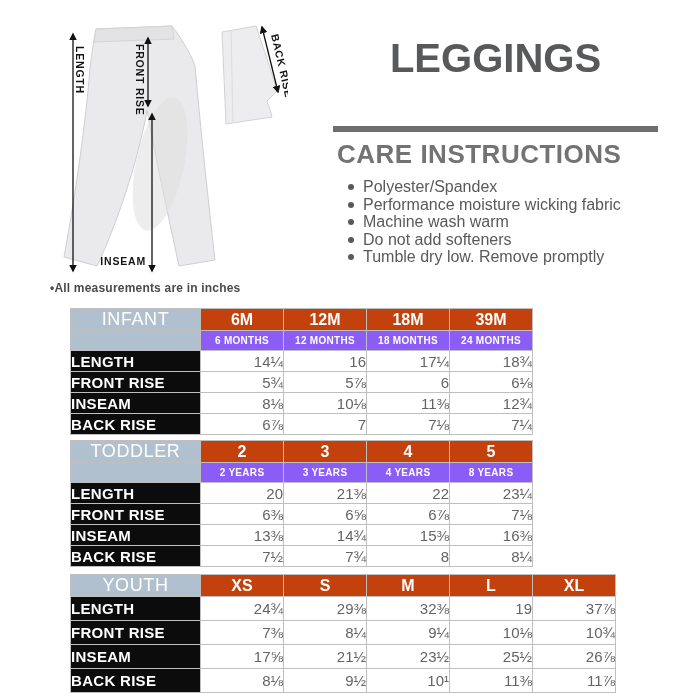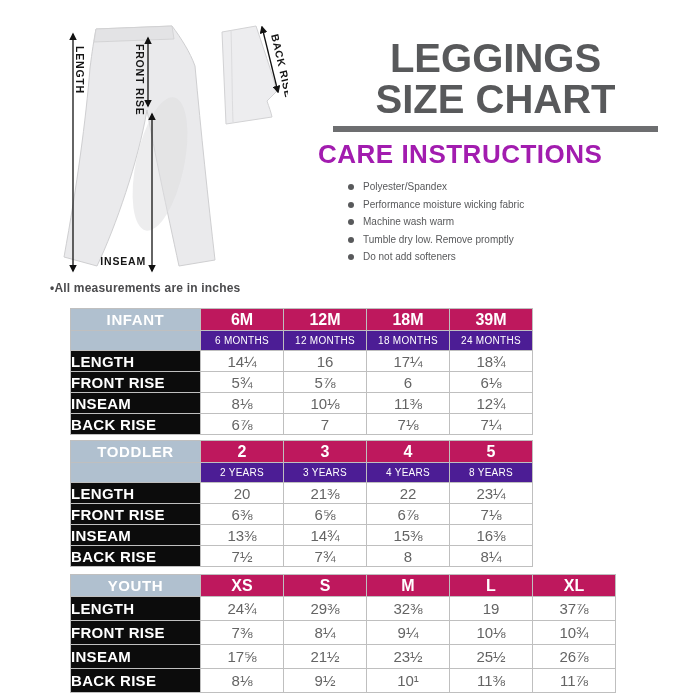--- a/index.html
+++ b/index.html
@@ -8,45 +8,45 @@
 
   
   #diagram{position:absolute;left:48px;top:14px;}
   #footnote{position:absolute;left:50px;top:281px;font-size:12px;font-weight:bold;
             color:#4b4b4d;letter-spacing:.2px;}
 
   
   #title{position:absolute;left:333px;top:38px;width:325px;text-align:center;
          font-weight:bold;font-size:40px;line-height:41px;color:#58595b;letter-spacing:0;}
   #divider{position:absolute;left:333px;top:126px;width:325px;height:6px;background:#6d6e70;}
-  #care-heading{position:absolute;left:318px;top:139px;font-size:26px;font-weight:bold;
-                color:#a21caf;letter-spacing:.5px;}
+  #care-heading{position:absolute;left:337px;top:139px;font-size:26px;font-weight:bold;
+                color:#737373;letter-spacing:.5px;}
   #care-list{position:absolute;left:348px;top:180px;margin:0;padding:0;list-style:none;}
-  #care-list li{display:flex;align-items:flex-start;margin-bottom:3px;font-size:10px;
+  #care-list li{display:flex;align-items:flex-start;margin-bottom:3px;font-size:16px;
                 line-height:14.5px;color:#58595b;}
   #care-list .dot{width:6px;height:6px;border-radius:50%;background:#58595b;
                   margin:4px 9px 0 0;flex:0 0 auto;}
 
   
   .tbl-wrap{position:absolute;left:70px;}
   #table-0{top:308px;} #table-1{top:440px;} #table-2{top:574px;}
   table.tbl{border-collapse:collapse;table-layout:fixed;}
   table.tbl th, table.tbl td{border:1px solid #bfbfbf;padding:0;}
   col.col-label{width:130px;} col.col-size{width:83px;}
   tr.r-size{height:22px;} tr.r-sub{height:20px;} tr.r-data{height:21px;}
   #table-2 tr.r-data{height:24px;}
-  th.group{background:#b0c0cf;color:#fff;font-size:15px;font-weight:bold;
+  th.group{background:#b0c0cf;color:#fff;font-size:18px;font-weight:normal;
            letter-spacing:.6px;text-align:center;}
   th.group-empty{background:#b0c0cf;border-top:1px solid #9fb0c0;}
-  th.size{background:#be185d;color:#fff;font-size:16px;font-weight:bold;text-align:center;}
-  th.sub{background:#4c1d95;color:#fff;font-size:10px;font-weight:normal;
+  th.size{background:#c2410c;color:#fff;font-size:16px;font-weight:bold;text-align:center;}
+  th.sub{background:#8b5cf6;color:#fff;font-size:10px;font-weight:bold;
          letter-spacing:.3px;text-align:center;}
   th.rowlabel{background:#0c0c0c;color:#fff;font-size:15px;font-weight:bold;
               text-align:left;padding-left:9px;letter-spacing:.3px;}
-  td.val{background:#fff;color:#646464;font-size:15px;text-align:center;}
+  td.val{background:#fff;color:#646464;font-size:15px;text-align:right;}
 
   
   .arrow-label{font-family:"Liberation Sans",sans-serif;font-weight:bold;
                font-size:10.5px;fill:#151515;letter-spacing:.8px;}
 </style>
 </head>
 <body>
 
 <div id="page">
 
@@ -85,44 +85,43 @@
     <g>
       <line x1="214" y1="13" x2="230" y2="78" stroke="#111" stroke-width="1.3" marker-start="url(#ah)" marker-end="url(#ah)"></line>
       <text class="arrow-label" transform="translate(223 21) rotate(77)">BACK RISE</text>
     </g>
   </svg>
 
   <div id="footnote">•All measurements are in inches</div>
 
   <div id="title">
     <div>LEGGINGS</div>
-    <div>SIZE CHART</div>
   </div>
   <div id="divider"></div>
   <div id="care-heading">CARE INSTRUCTIONS</div>
   <ul id="care-list">
     <li>
       <span class="dot"></span>
       <span>Polyester/Spandex</span>
     </li>
     <li>
       <span class="dot"></span>
       <span>Performance moisture wicking fabric</span>
     </li>
     <li>
       <span class="dot"></span>
       <span>Machine wash warm</span>
     </li>
     <li>
       <span class="dot"></span>
+      <span>Do not add softeners</span>
+    </li>
+    <li>
+      <span class="dot"></span>
       <span>Tumble dry low. Remove promptly</span>
-    </li>
-    <li>
-      <span class="dot"></span>
-      <span>Do not add softeners</span>
     </li>
   </ul>
 
   <div id="table-0" class="tbl-wrap">
       <table class="tbl">
         <colgroup>
           <col class="col-label">
           <col class="col-size">
           <col class="col-size">
           <col class="col-size">

